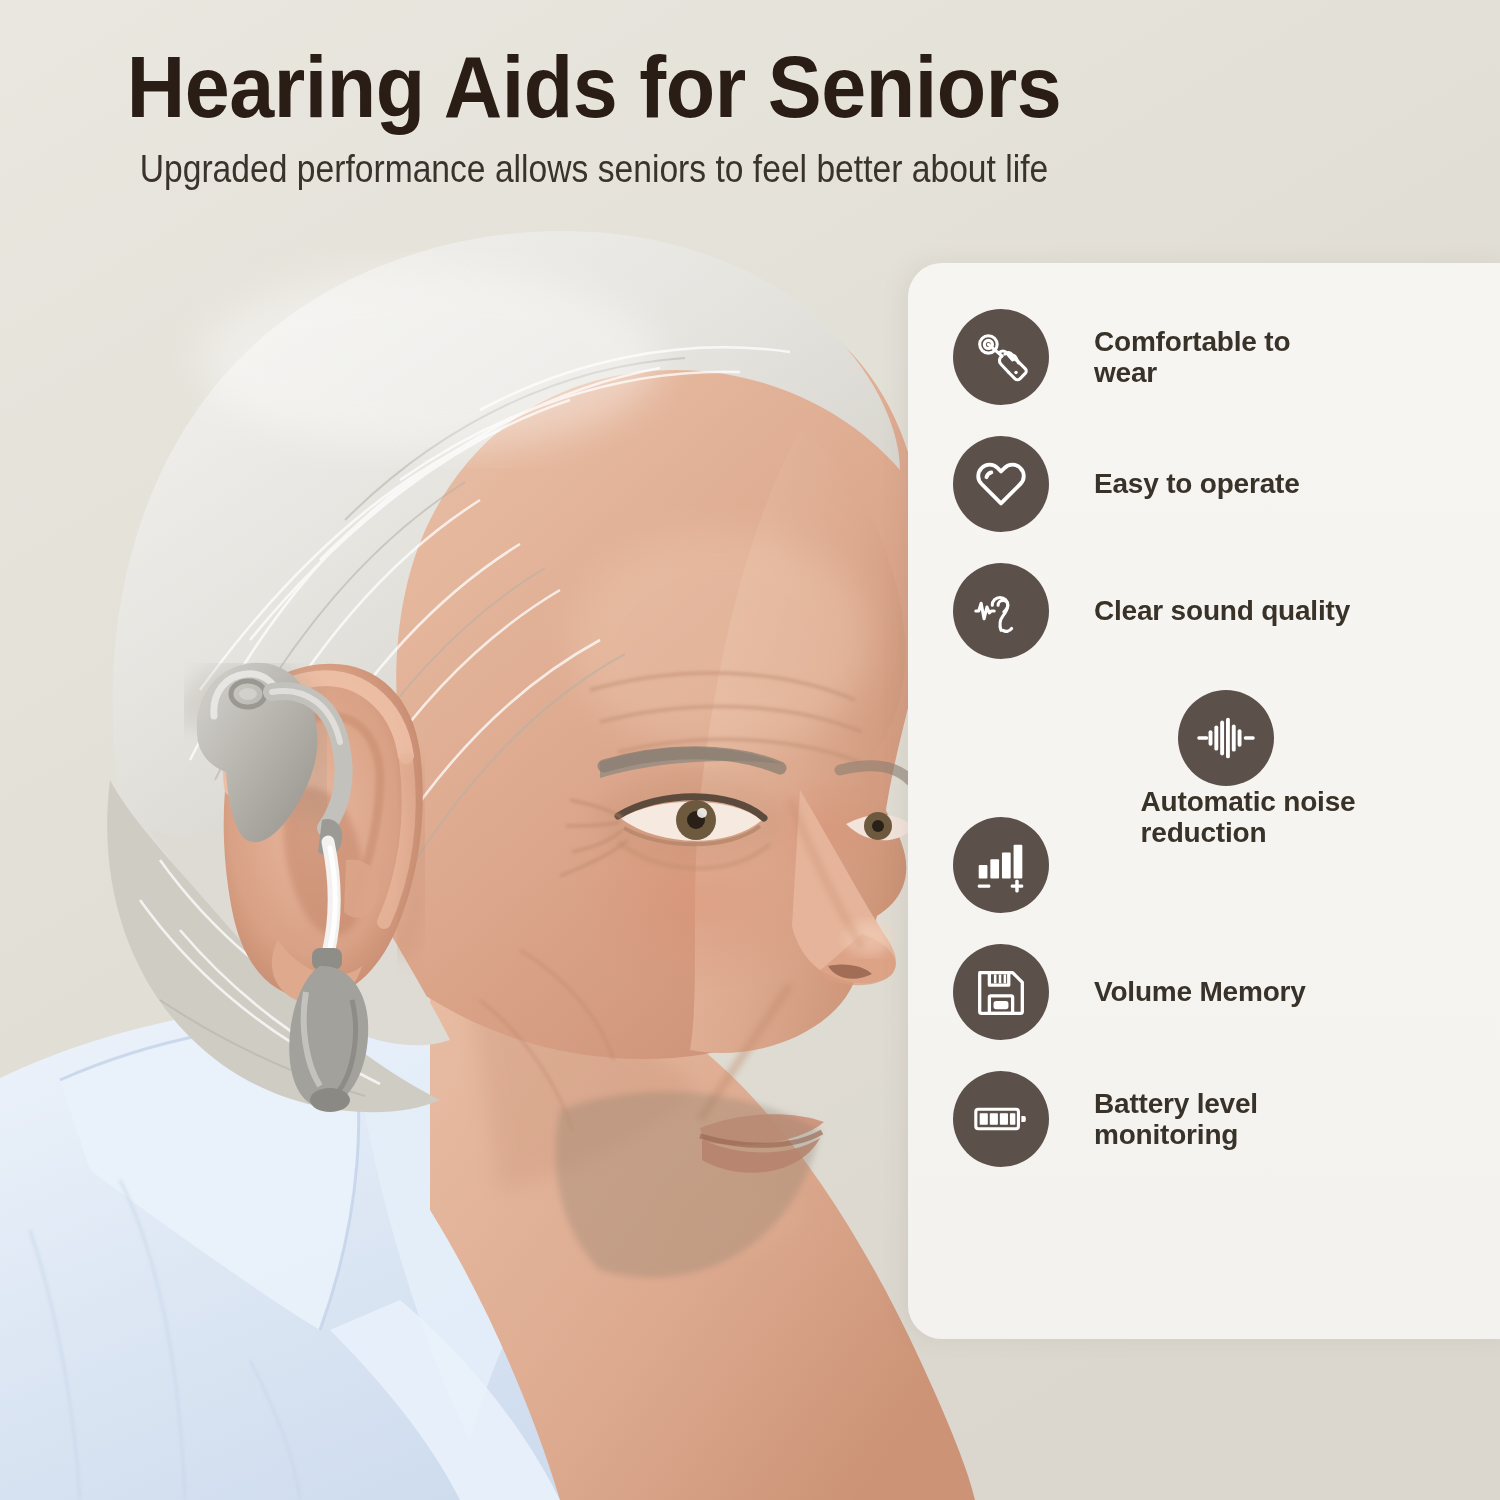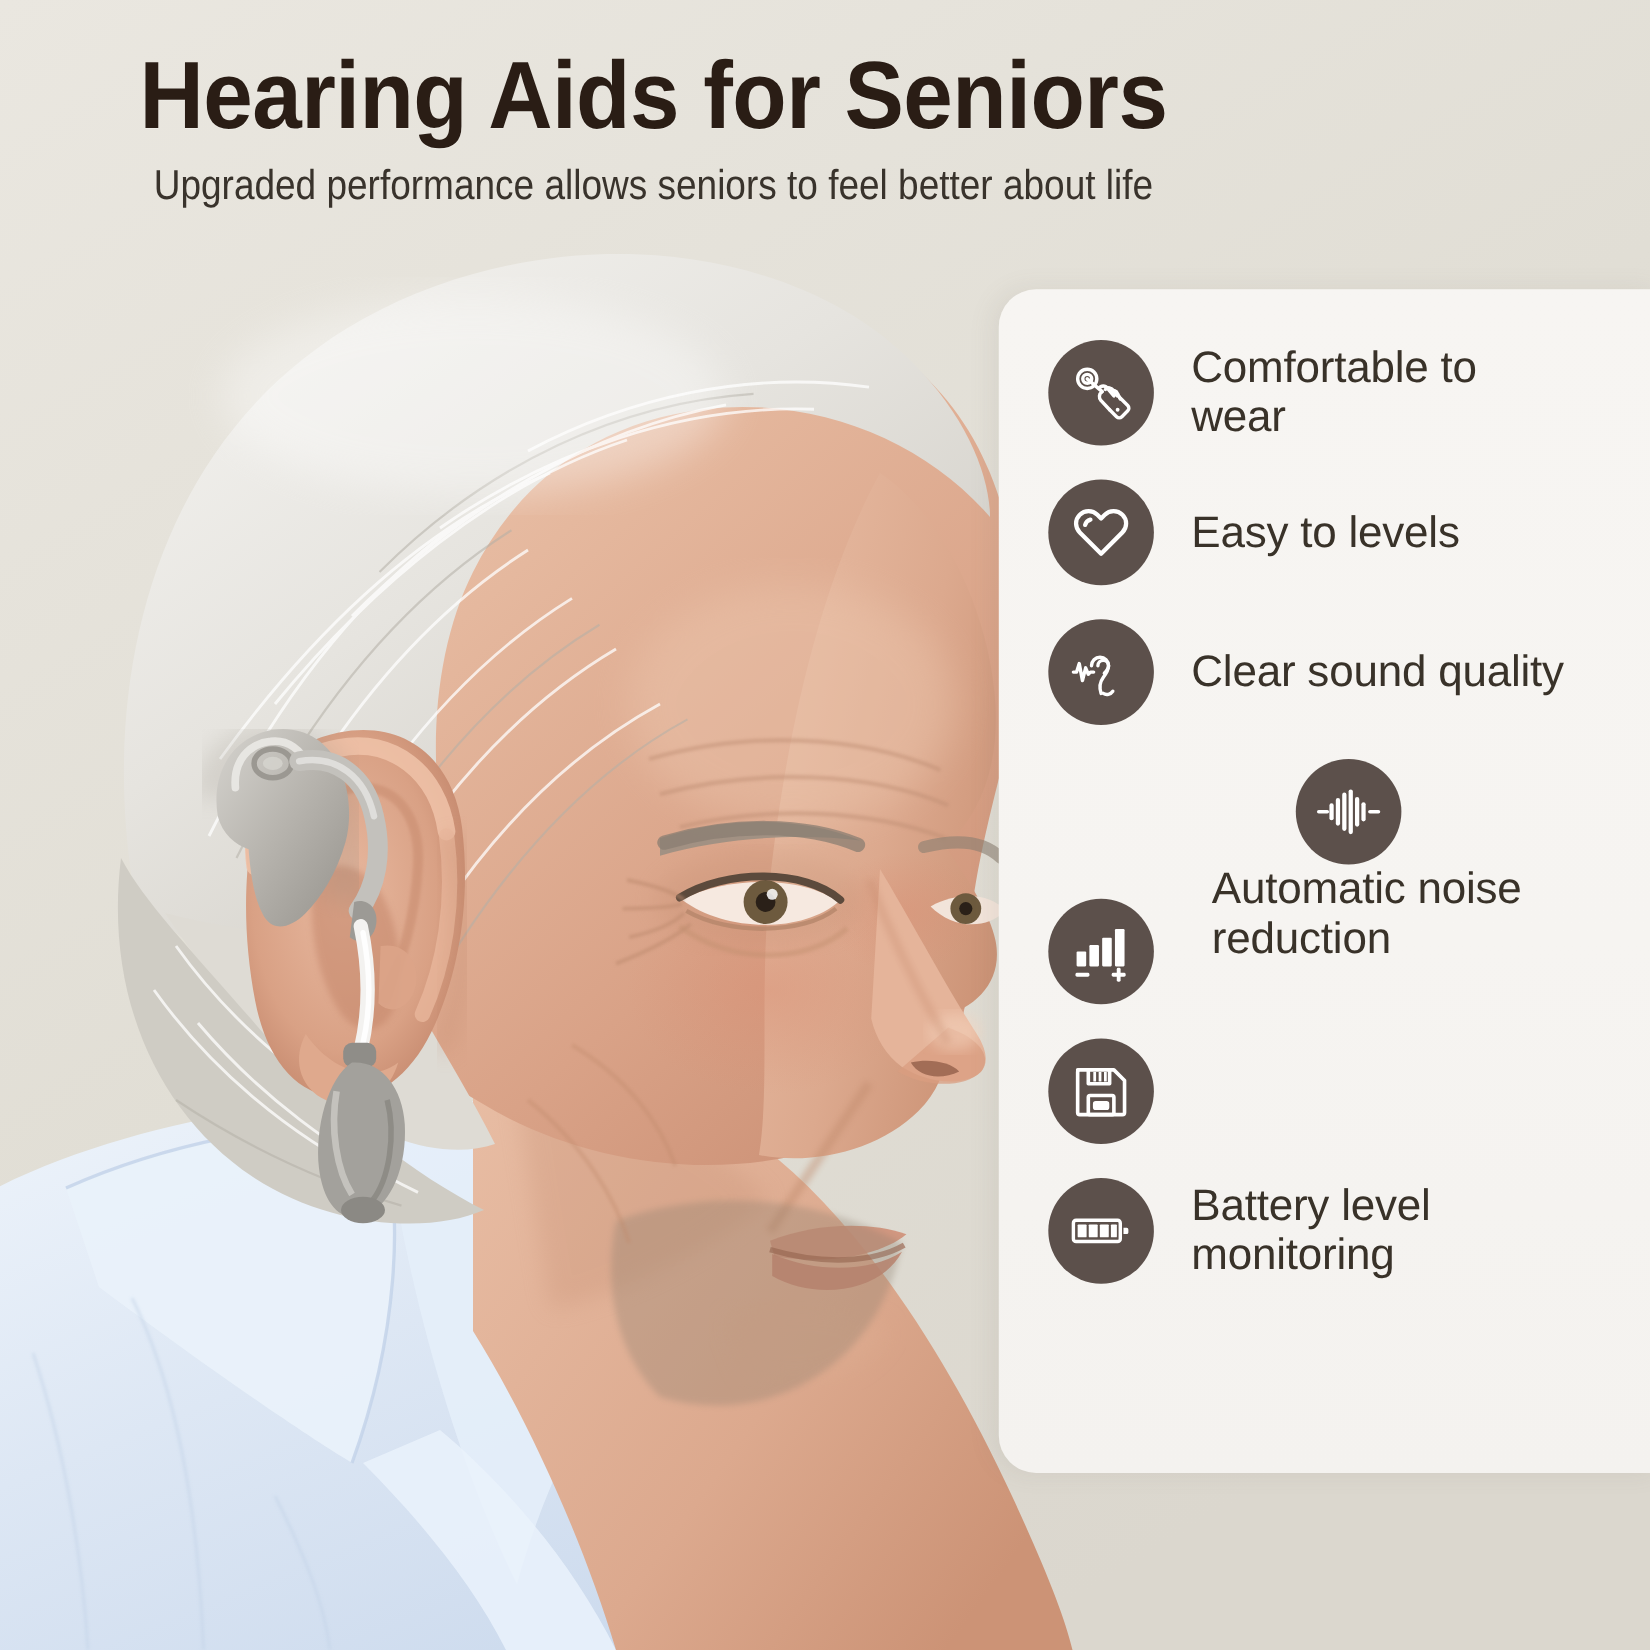--- a/index.html
+++ b/index.html
@@ -53,23 +53,23 @@
     position:absolute;left:45px;width:545px;height:96px;
     display:flex;align-items:center;
   }
   .icon-circle{
     flex:0 0 auto;width:96px;height:96px;border-radius:50%;
     background:#5c504b;
     display:flex;align-items:center;justify-content:center;
   }
   .icon-circle svg{display:block;width:62px;height:62px;}
   .feature-label{
-    margin-left:34px;
-    font-size:40px;line-height:1.12;
-    color:#393229;font-weight:400;
+    margin-left:45px;
+    font-size:28px;line-height:1.12;
+    color:#393229;font-weight:700;
     font-family:"Liberation Sans","DejaVu Sans",sans-serif;
     letter-spacing:-0.2px;
     white-space:pre-line;
   }
   .feature-label.two-line{line-height:1.12;}
 </style>
 </head>
 <body>
 
 <div id="canvas">
@@ -426,21 +426,21 @@
 wear</span>
       </div>
 
       <div class="feature" style="top:173px;">
         <span class="icon-circle">
           <svg viewBox="0 0 64 64" fill="none" stroke="#ffffff" stroke-width="4" stroke-linecap="round" stroke-linejoin="round">
             <path d="M32 52 L12 32 a11.5 11.5 0 0 1 0-16.5 a11.5 11.5 0 0 1 16.5 0 L32 19 l3.5-3.5 a11.5 11.5 0 0 1 16.5 0 a11.5 11.5 0 0 1 0 16.5 Z"></path>
             <path d="M22 20 a7 7 0 0 0-5 5"></path>
           </svg>
         </span>
-        <span class="feature-label">Easy to levels</span>
+        <span class="feature-label">Easy to operate</span>
       </div>
 
       <div class="feature" style="top:300px;">
         <span class="icon-circle">
           <svg viewBox="0 0 64 64" fill="none" stroke="#ffffff" stroke-width="3.2" stroke-linecap="round" stroke-linejoin="round">
             <path d="M6 32 l3 0 l2.5-8 l3 16 l3-12 l2.5 6 l2 -2 l3 0"></path>
             <path d="M32 52 c-2-6-1-11 2-15 c3-4 5-7 5-11 a8 8 0 1 0-16 0"></path>
             <path d="M29 26 a5 5 0 0 1 10 0 c0 3-2 5-4 7"></path>
             <path d="M34 52 c3 2 7 1 9-2"></path>
           </svg>
@@ -484,20 +484,21 @@
       <div class="feature" style="top:681px;">
         <span class="icon-circle">
           <svg viewBox="0 0 64 64" fill="none" stroke="#ffffff" stroke-width="3.4" stroke-linejoin="round">
             <path d="M10 12 h34 l10 10 v30 a2 2 0 0 1-2 2 H12 a2 2 0 0 1-2-2 V14 a2 2 0 0 1 2-2 Z"></path>
             <path d="M20 12 v13 h20 V12"></path>
             <path d="M26 14 v9 M31 14 v9 M36 14 v9" stroke-width="2.6"></path>
             <rect x="20" y="36" width="24" height="18" rx="1.6"></rect>
             <rect x="26" y="43" width="12" height="5" rx="1" fill="#ffffff"></rect>
           </svg>
         </span>
+        <span class="feature-label">Volume Memory</span>
       </div>
 
       <div class="feature" style="top:808px;">
         <span class="icon-circle">
           <svg viewBox="0 0 64 64" fill="none" stroke="#ffffff" stroke-width="3.2" stroke-linejoin="round">
             <rect x="6" y="22" width="44" height="20" rx="2.5"></rect>
             <path d="M53 29 h3 a1.6 1.6 0 0 1 1.6 1.6 v2.8 A1.6 1.6 0 0 1 56 35 h-3 Z" fill="#ffffff" stroke="none"></path>
             <g fill="#ffffff" stroke="none">
               <rect x="10" y="26" width="8.4" height="12" rx="0.8"></rect>
               <rect x="20.4" y="26" width="8.4" height="12" rx="0.8"></rect>

